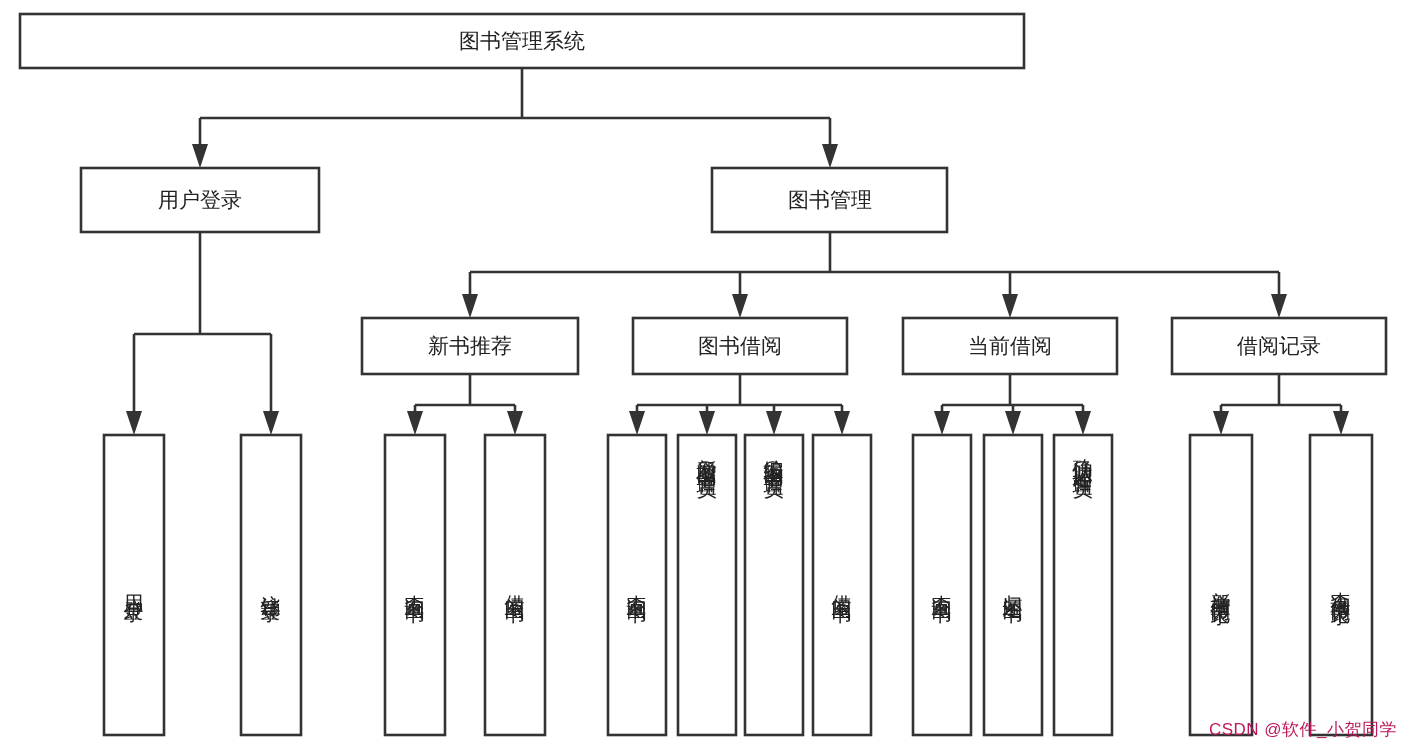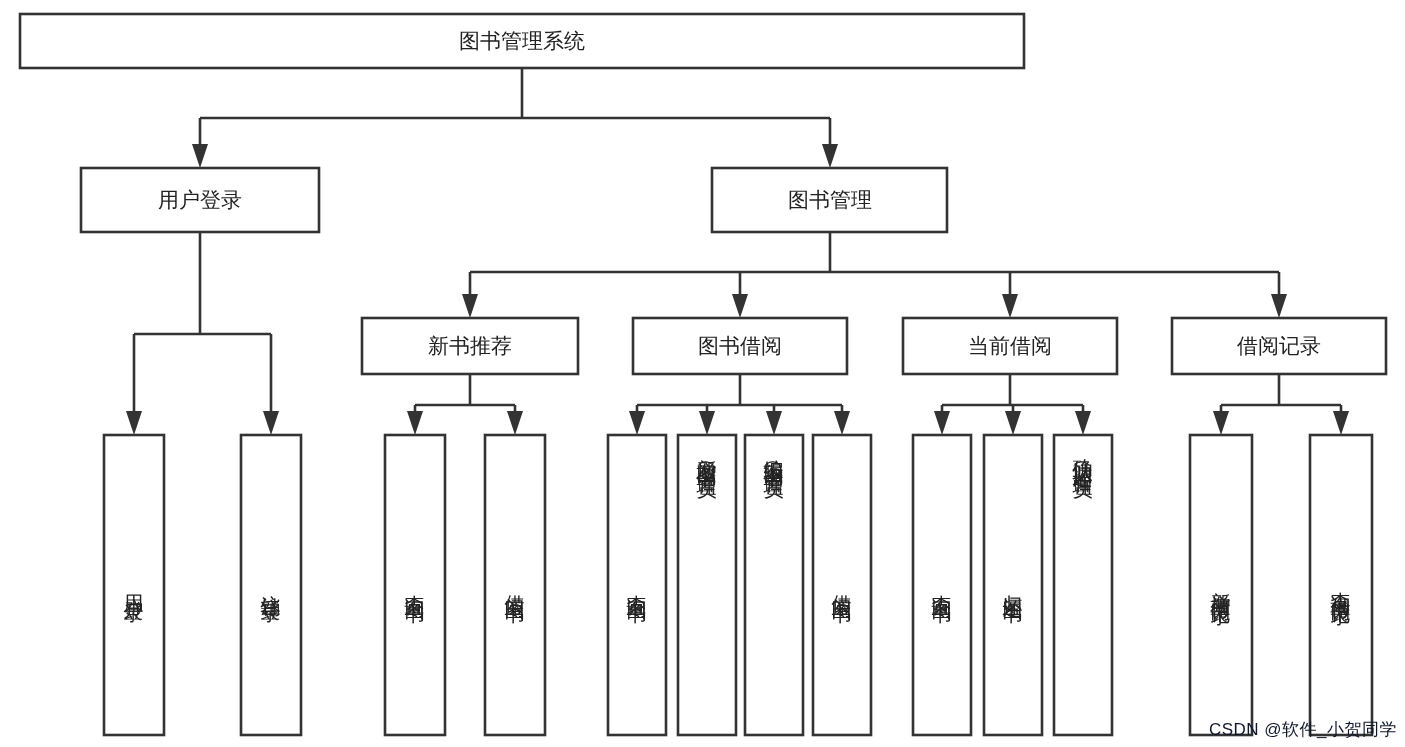--- a/index.html
+++ b/index.html
@@ -66,21 +66,21 @@
     align-items: center;
     justify-content: center;
     pointer-events: none;
   }
   .watermark {
     position: absolute;
     right: 8px;
     bottom: 6px;
     font-family: "Liberation Sans", "DejaVu Sans", sans-serif;
     font-size: 17px;
-    color: #0f172a;
+    color: #be185d;
     letter-spacing: 0.5px;
     white-space: nowrap;
   }
 </style>
 </head>
 <body>
 
 <div id="diagram-root">
 
   <svg id="flowchart" viewBox="0 0 1405 747">

